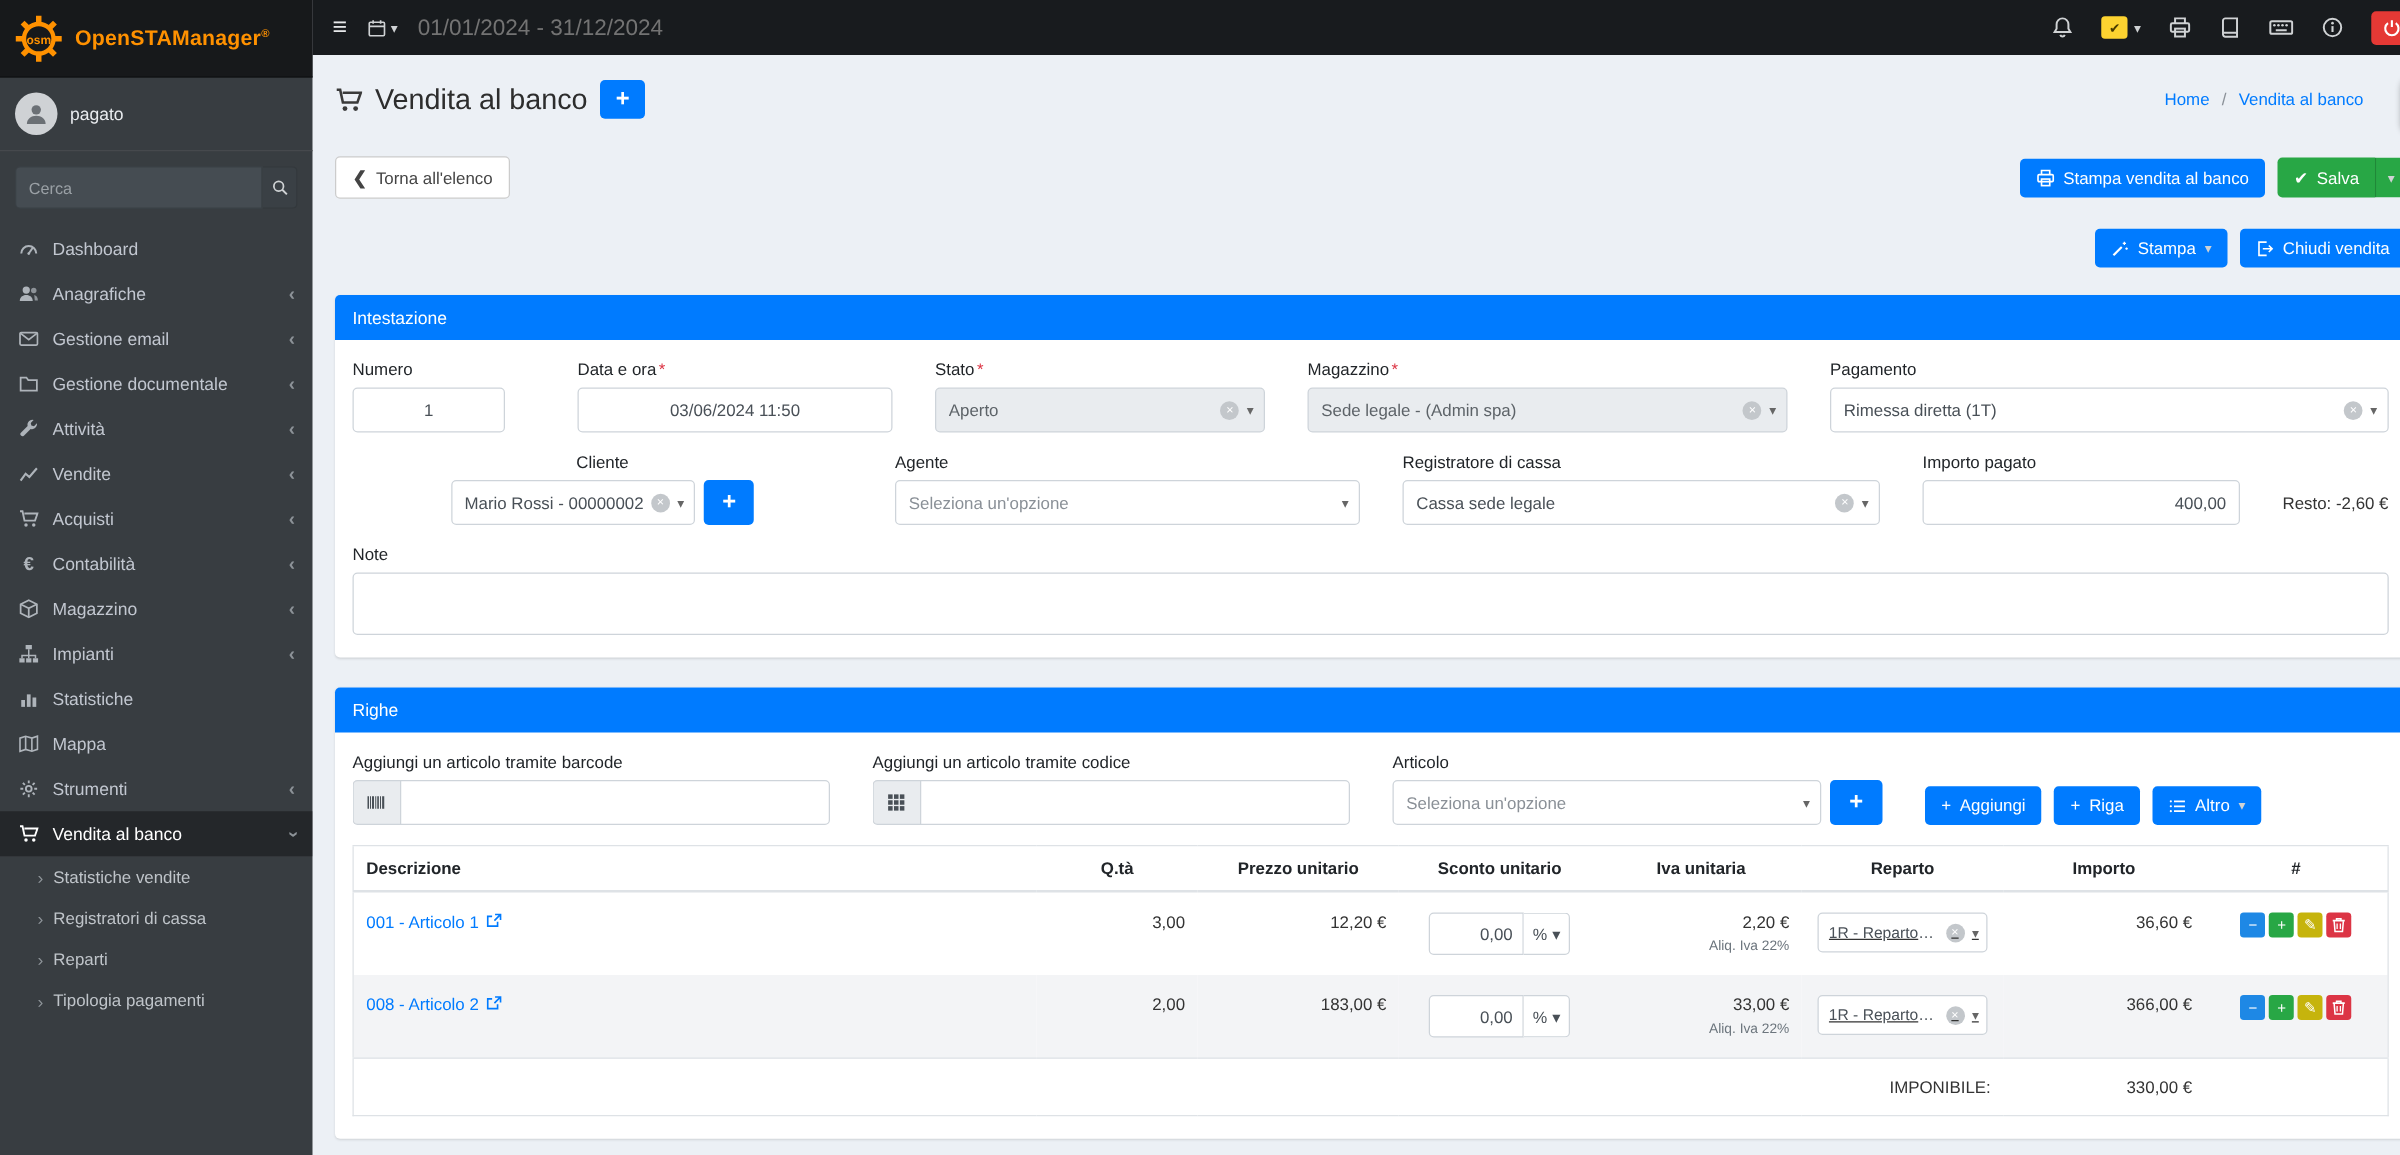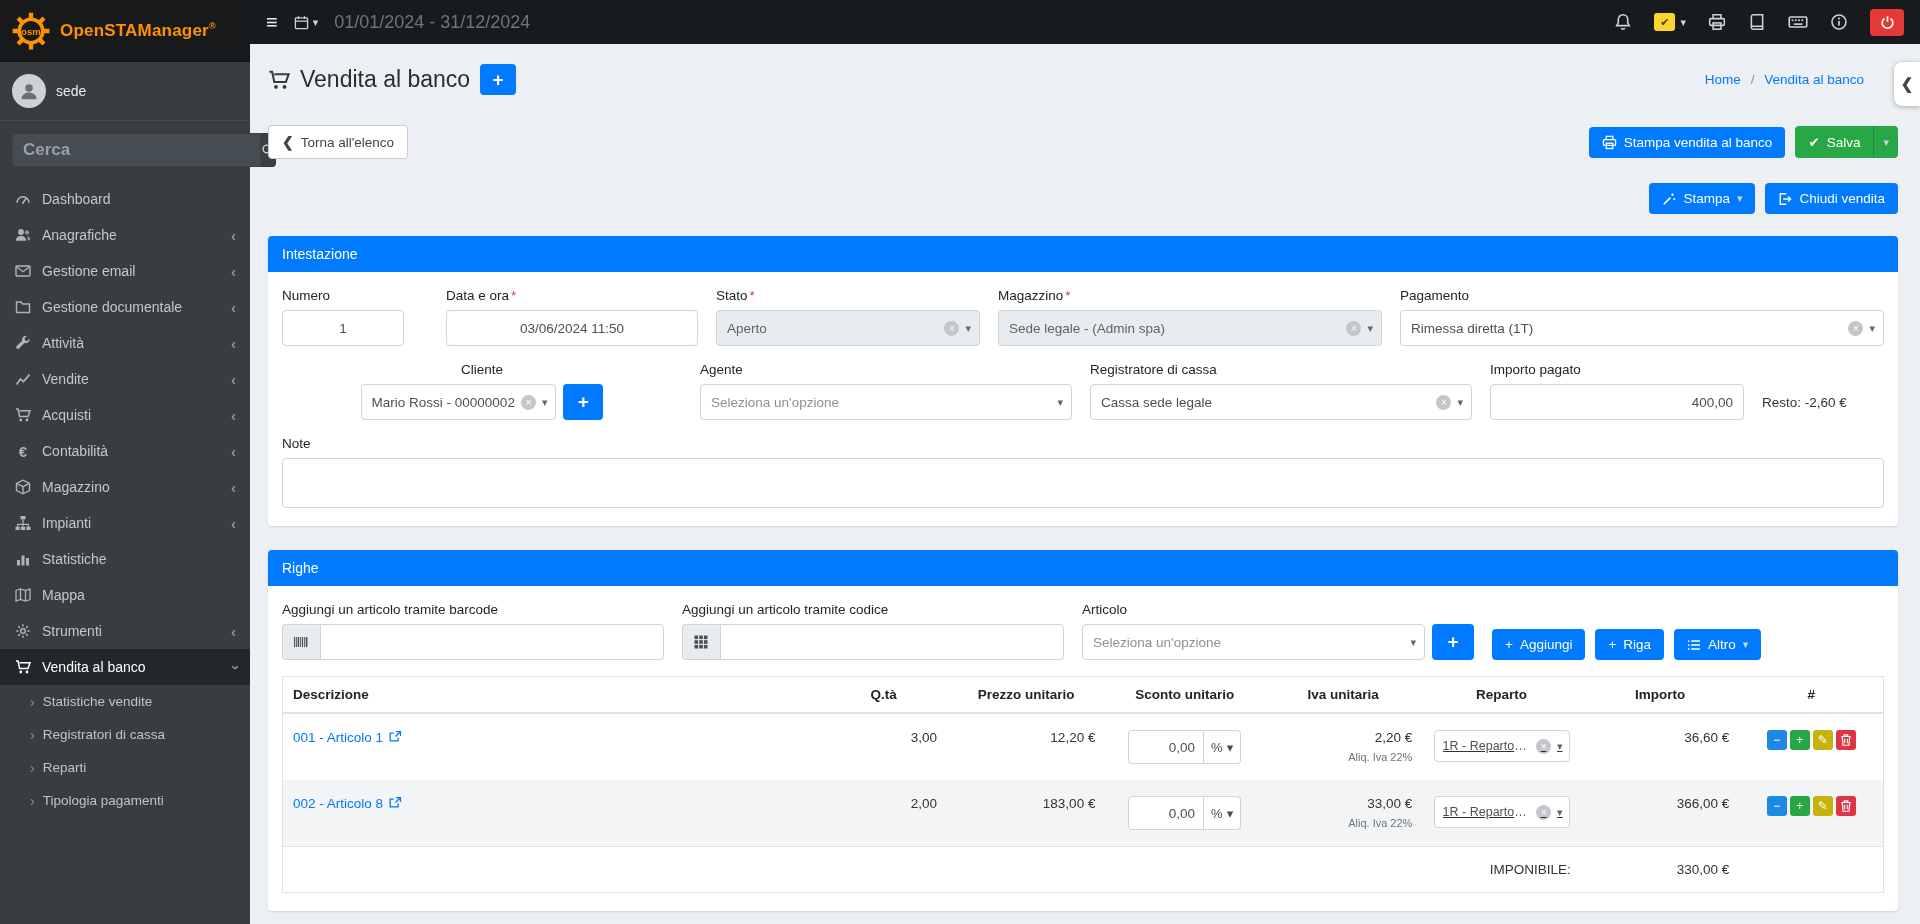--- a/index.html
+++ b/index.html
@@ -9,21 +9,21 @@
 
   
   .sidebar { width:250px; flex:0 0 250px; background:#383d41; color:#c2c7d0; display:flex; flex-direction:column; }
   .brand { height:62px; background:#17191b; display:flex; align-items:center; gap:8px; padding:0 10px; border-bottom:1px solid #101214; }
   .brand-text { color:#ff9100; font-weight:bold; font-size:17px; letter-spacing:.2px; white-space:nowrap; }
   .brand-text sup { font-size:9px; }
   .user-panel { display:flex; align-items:center; gap:10px; padding:12px 12px; border-bottom:1px solid #46494d; }
   .avatar { width:34px; height:34px; border-radius:50%; background:#cfd2d5; color:#6b7075; display:flex; align-items:center; justify-content:center; overflow:hidden; }
   .user-name { color:#e9ecef; font-size:14px; }
   .side-search { display:flex; padding:12px 12px 10px 12px; }
-  .side-search input { flex:1; height:34px; background:#454c52; border:1px solid #3a4045; border-radius:4px 0 0 4px; color:#e6e8ea; padding:0 10px; font-size:17px; font-family:inherit;font-weight:bold; }
+  .side-search input { flex:1; height:34px; background:#454c52; border:1px solid #3a4045; border-radius:4px 0 0 4px; color:#e6e8ea; padding:0 10px; font-size:13px; font-family:inherit; }
   .side-search input::placeholder { color:#9aa0a5; }
   .side-search button { width:38px; height:34px; background:#3a4045; border:1px solid #33383c; border-left:none; border-radius:0 4px 4px 0; color:#cfd2d4; display:flex; align-items:center; justify-content:center; cursor:pointer; }
   .menu { flex:1; overflow:hidden; padding-top:4px; }
   .mi { display:flex; align-items:center; gap:10px; height:36px; padding:0 14px; color:#c2c7d0; text-decoration:none; cursor:pointer; font-size:14px; }
   .mi .mi-ic { width:18px; display:flex; justify-content:center; color:#aeb4ba; }
   .mi .mi-lb { flex:1; white-space:nowrap; overflow:hidden; }
   .mi .mi-ch { color:#8d9398; font-size:15px; font-weight:bold; }
   .mi .mi-ch.down { display:inline-block; transform:rotate(-90deg); }
   .mi.active { background:#24272a; color:#fff; }
   .mi.active .mi-ic { color:#fff; }
@@ -68,21 +68,21 @@
   .split { display:flex; }
   .split .btn-main { border-radius:4px 0 0 4px; }
   .split .btn-caret { border-radius:0 4px 4px 0; border-left:1px solid rgba(0,0,0,.18); padding:8px 9px; }
   .chev-l { font-weight:bold; font-size:14px; }
 
   
   .panel { background:#fff; border-radius:4px; box-shadow:0 1px 2px rgba(0,0,0,.12); margin-bottom:24px; }
   .panel-head { background:#007bff; color:#fff; height:36px; display:flex; align-items:center; padding:0 14px; font-size:14px; border-radius:4px 4px 0 0; }
   .panel-body { padding:16px 14px 18px 14px; }
 
-  .frow { display:flex; gap:18px; margin-bottom:16px; align-items:flex-end; }
+  .frow { display:flex; gap:34px; margin-bottom:16px; align-items:flex-end; }
   .fgroup { display:flex; flex-direction:column; }
   .flabel { font-size:13.5px; color:#212529; margin-bottom:7px; }
   .req::after { content:"*"; color:#dc3545; margin-left:2px; }
   .inp { height:36px; border:1px solid #ced4da; border-radius:4px; padding:0 10px; font-size:13.5px; color:#495057; font-family:inherit; background:#fff; width:100%; }
   .inp.center { text-align:center; }
   .inp.right { text-align:right; }
   .sel2 { height:36px; border:1px solid #ced4da; border-radius:4px; background:#fff; display:flex; align-items:center; padding:0 8px 0 10px; font-size:13.5px; color:#495057; cursor:pointer; gap:6px; }
   .sel2 .txt { flex:1; white-space:nowrap; overflow:hidden; text-overflow:ellipsis; }
   .sel2 .txt.ph { color:#8a9097; }
   .sel2 .clr { width:15px; height:15px; flex:0 0 15px; border-radius:50%; background:#c3c7cb; color:#fff; font-size:10px; line-height:15px; text-align:center; }
@@ -294,21 +294,21 @@
       </svg>
       <span class="brand-text"><span>OpenSTAManager</span><sup>®</sup></span>
     </div>
 
     <div class="user-panel">
       <span class="avatar">
           <svg class="ic ic20">
             <use href="#i-person"></use>
           </svg>
         </span>
-      <span class="user-name">sede</span>
+      <span class="user-name">pagato</span>
     </div>
 
     <div class="side-search">
       <input type="text" placeholder="Cerca" style="">
       <button>
           <span>
             <svg class="ic ic14">
               <use href="#i-search"></use>
             </svg>
           </span>
@@ -796,21 +796,21 @@
                           <svg class="ic ic14">
                             <use href="#i-trash"></use>
                           </svg>
                         </span>
                       </button>
                   </span>
                 </td>
               </tr>
               <tr class="alt">
                 <td><a class="rlink">
-                      <span>002 - Articolo 8</span>
+                      <span>008 - Articolo 2</span>
                       <span>
                         <svg class="ic ic14">
                           <use href="#i-external"></use>
                         </svg>
                       </span>
                     </a></td>
                 <td class="num">2,00</td>
                 <td class="num">183,00 €</td>
                 <td class="ctr">
                   <span class="disc">

